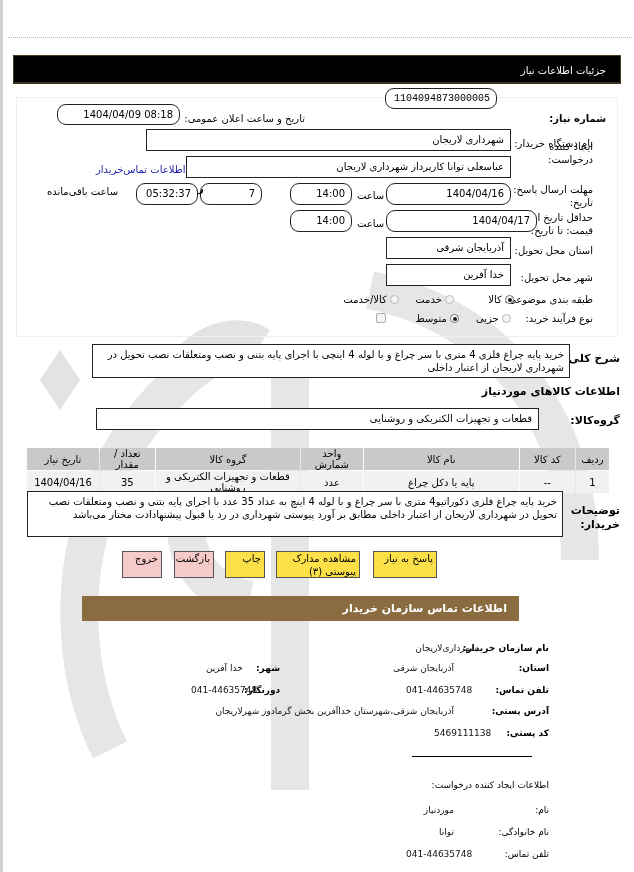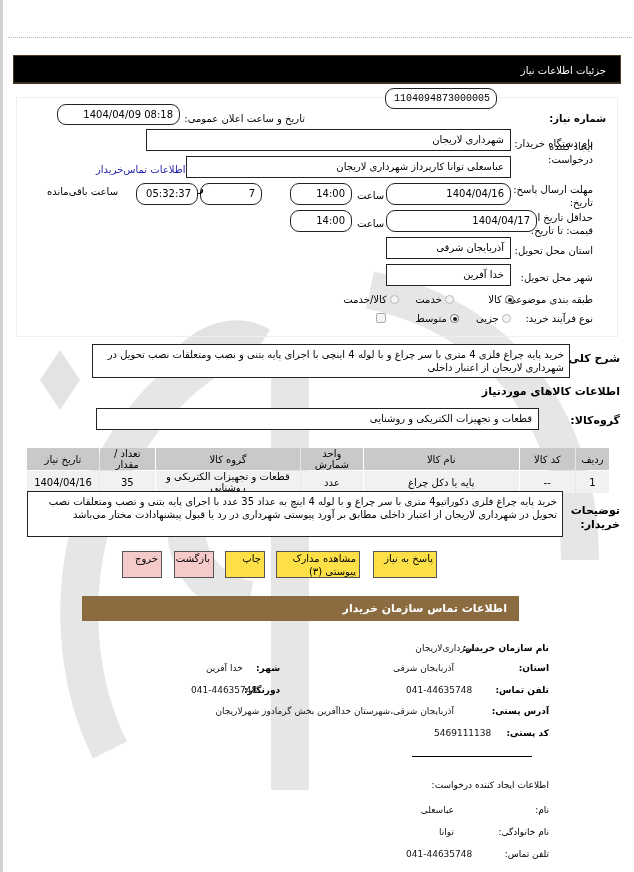--- a/index.html
+++ b/index.html
@@ -205,19 +205,19 @@
 <div class="c-val" style="right:180px; top:706px;">آذربایجان شرقی،شهرستان خداآفرین بخش گرمادوز شهرلاریجان</div>
 
 <div class="c-lbl" style="right:85px; top:728px;">کد پستی:</div>
 <div class="c-val ltr" style="left:396px; top:728px;margin-left:38px;">5469111138</div>
 
 <div class="hr"></div>
 
 <div class="c-lbl" style="right:85px; top:780px; font-weight:normal;">اطلاعات ایجاد کننده درخواست:</div>
 
 <div class="c-lbl" style="right:85px; top:805px; font-weight:normal;">نام:</div>
-<div class="c-val" style="right:180px; top:805px;">عباسعلی</div>
+<div class="c-val" style="right:180px; top:805px;">موردنیاز</div>
 
 <div class="c-lbl" style="right:85px; top:827px; font-weight:normal;">نام خانوادگی:</div>
 <div class="c-val" style="right:180px; top:827px;">توانا</div>
 
 <div class="c-lbl" style="right:85px; top:849px; font-weight:normal;">تلفن تماس:</div>
 <div class="c-val ltr" style="left:406px; top:849px;">041-44635748</div>
 
 </body></html>

